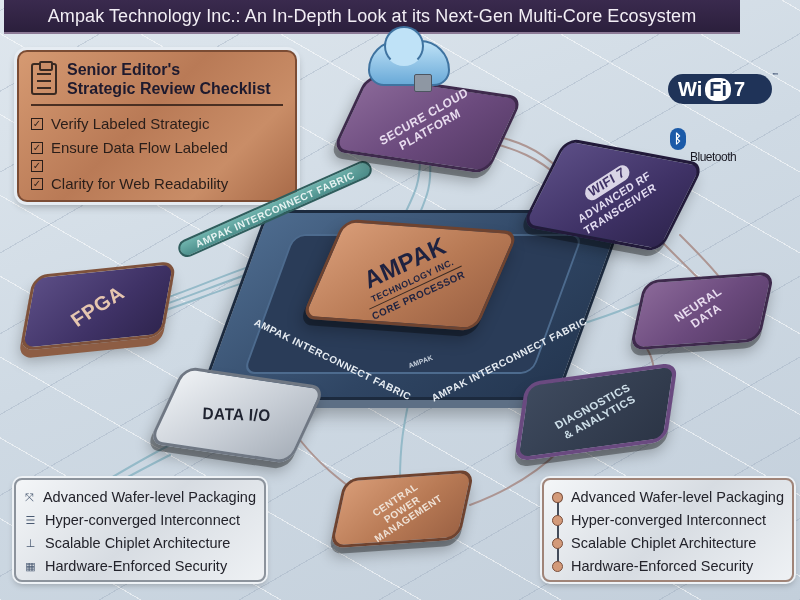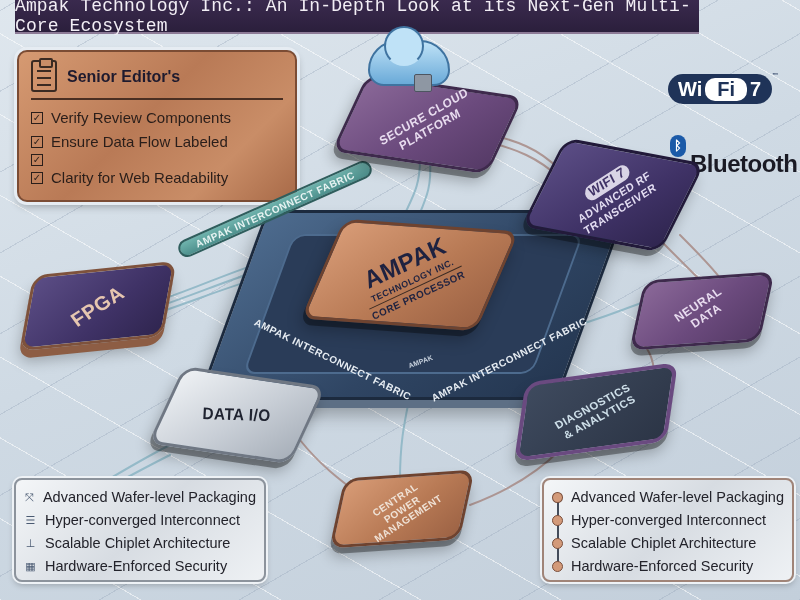--- a/index.html
+++ b/index.html
@@ -9,26 +9,26 @@
     font-family: "Liberation Sans", sans-serif;
     background: linear-gradient(160deg, #dfe7ee 0%, #cfdae4 45%, #c3cfdb 100%);
   }
   .grid {
     position: absolute; inset: 0;
     background-image:
       repeating-linear-gradient(30deg, rgba(255,255,255,0.55) 0 1px, transparent 1px 70px),
       repeating-linear-gradient(-30deg, rgba(150,165,185,0.35) 0 1px, transparent 1px 70px);
   }
   .title-bar {
-    position: absolute; left: 15px; top: 0; width: 684px; height: 34px;
+    position: absolute; left: 4px; top: 0; width: 736px; height: 34px;
     background: linear-gradient(180deg, #3a2a4e 0%, #2b1f3c 100%);
     border-bottom: 2px solid #8c7a96;
     display: flex; align-items: center; justify-content: center;
     color: #f2eef5;
-    font-family: Liberation Mono, monospace;
+    font-family: Liberation Sans, sans-serif;
     font-size: 18px; letter-spacing: 0.1px;
   }
 
   
   svg.wires { position: absolute; left: 0; top: 0; }
 
   
   .checklist {
     position: absolute; left: 17px; top: 50px; width: 280px; height: 152px;
     border-radius: 10px;
@@ -46,25 +46,25 @@
   .cl-items { margin-top: 6px; }
   .cl-item { display: flex; align-items: center; gap: 8px; font-size: 15px; line-height: 24px; color: #2a1e1a; }
   .cb { width: 12px; height: 12px; border: 1.5px solid #2a1e1a; font-size: 10px; line-height: 9px; text-align: center; }
 
   
   .wifi-logo {
     position: absolute; left: 668px; top: 74px; width: 104px; height: 30px;
     background: #1f3358; border-radius: 15px; display: flex; align-items: center;
     padding-left: 10px; color: #fff; font-weight: bold; font-size: 20px;
   }
-  .wifi-logo .fi { background:#fff; color:#1f3358; border-radius: 10px; padding: 0 12px; margin: 0 3px; }
+  .wifi-logo .fi { background:#fff; color:#1f3358; border-radius: 10px; padding: 0 4px; margin: 0 3px; }
   .wifi-logo sup { font-size: 6px; position: absolute; right: -6px; top: -2px; color: #1f3358; }
   .bt-logo { position: absolute; left: 670px; top: 114px; display: flex; align-items: center; gap: 4px; }
   .bt-icon { width: 16px; height: 22px; border-radius: 8px; background: #1b5aa8; color: #fff; font-size: 13px; text-align: center; line-height: 22px; font-weight: bold; }
-  .bt-text { font-size: 24px; font-weight: bold; color: #1a1a24; letter-spacing: -0.5px; margin-top: 36px; }
+  .bt-text { font-size: 12px; font-weight: normal; color: #1a1a24; letter-spacing: -0.5px; margin-top: 36px; }
 
   
   .chip {
     position: absolute; border-radius: 14px;
     display: flex; align-items: center; justify-content: center; text-align: center;
     font-weight: bold; letter-spacing: 0.5px; text-transform: uppercase;
     box-shadow: 0 6px 0 rgba(0,0,0,0.35), 0 10px 14px rgba(0,0,0,0.25);
   }
   .chip .lbl { transform: rotate(-28deg); line-height: 1.15; }
   .purple { background: linear-gradient(135deg, #8a6898 0%, #6b4a7d 55%, #553a66 100%); border: 3px solid #3e2a4c; color: #e8dcef; }
@@ -190,26 +190,27 @@
 
 <div class="checklist">
   <div class="cl-head">
     <div class="cl-icon">
       <i style="top:8px"></i>
         <i style="top:15px"></i>
         <i style="top:22px"></i>
     </div>
     <div>
       <div class="cl-title">Senior Editor's</div>
+      <div class="cl-title">Strategic Review Checklist</div>
     </div>
   </div>
   <div class="cl-items">
     <div class="cl-item">
       <span class="cb">✓</span>
-      <span>Verify Review Components</span>
+      <span>Verify Labeled Strategic</span>
     </div>
     <div class="cl-item">
       <span class="cb">✓</span>
       <span>Ensure Data Flow Labeled</span>
     </div>
     <div class="cl-item">
       <span class="cb">✓</span>
     </div>
     <div class="cl-item">
       <span class="cb">✓</span>

